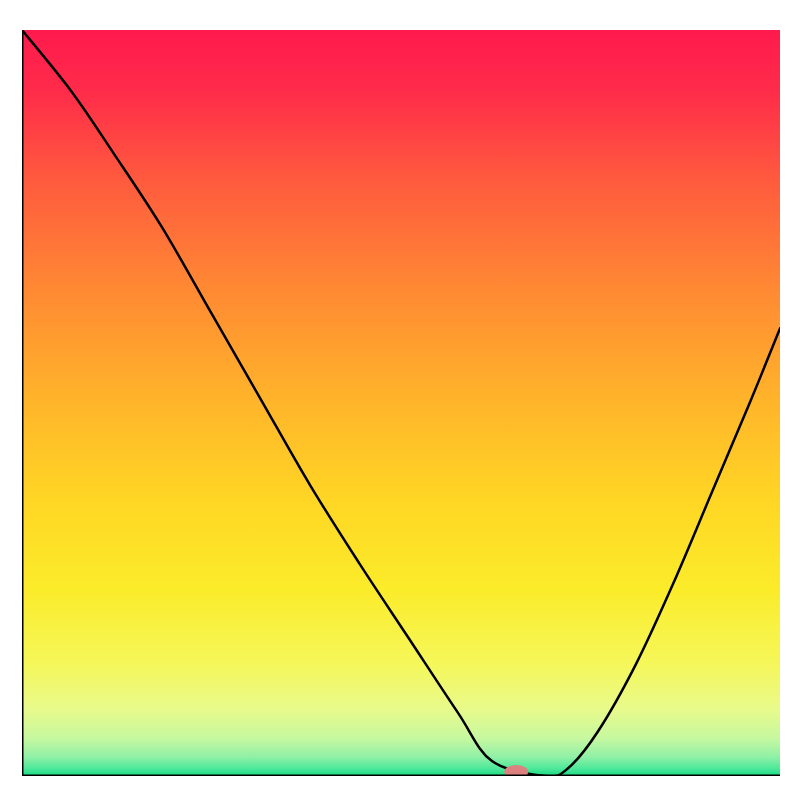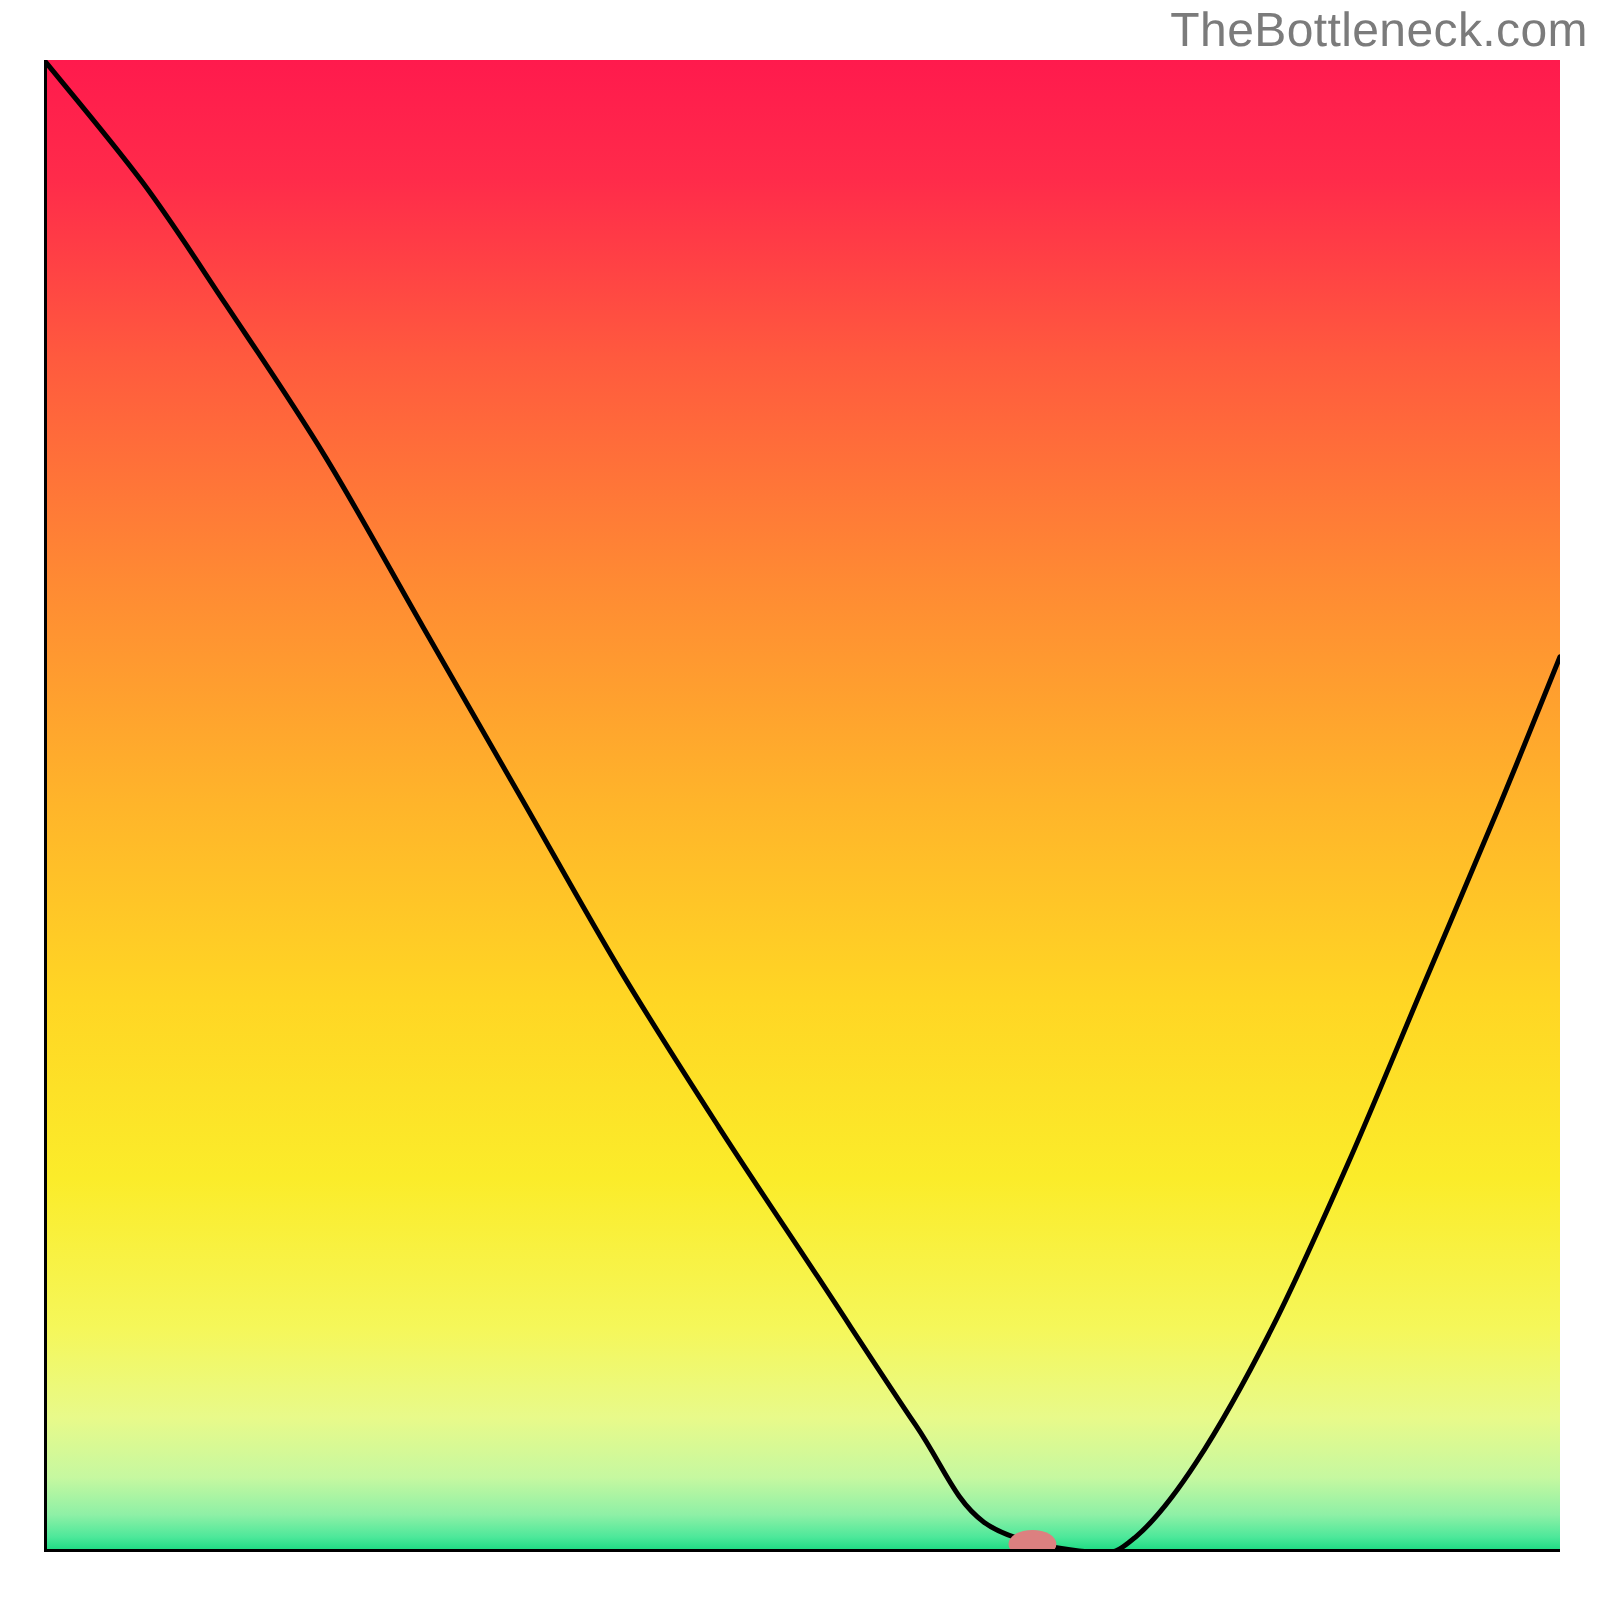--- a/index.html
+++ b/index.html
@@ -33,21 +33,20 @@
     width: 758px;
     height: 746px;
   }
   svg { display: block; }
 </style>
 </head>
 <body>
 
 <div class="wrap">
 
-  <div class="credit">TheBottleneck.com</div>
 
   <div class="plot">
     <svg id="chart-svg" width="758" height="746" viewBox="0 0 758 746" preserveAspectRatio="none">
       <defs>
         <linearGradient id="bg-grad" x1="0" y1="0" x2="0" y2="1">
             <stop offset="0%" stop-color="#ff1a4d"></stop>
             <stop offset="8%" stop-color="#ff2b4a"></stop>
             <stop offset="20%" stop-color="#ff5a3e"></stop>
             <stop offset="35%" stop-color="#ff8a33"></stop>
             <stop offset="50%" stop-color="#ffb52a"></stop>

